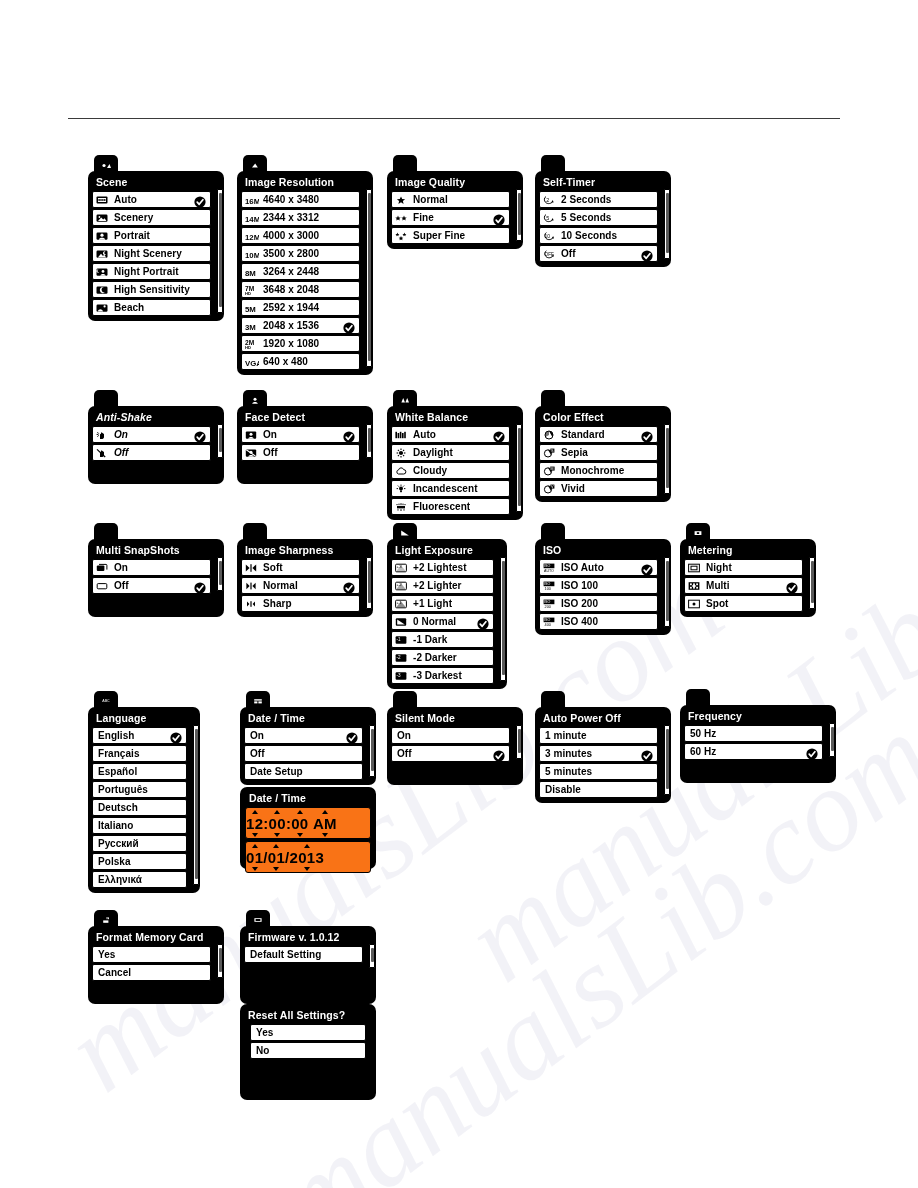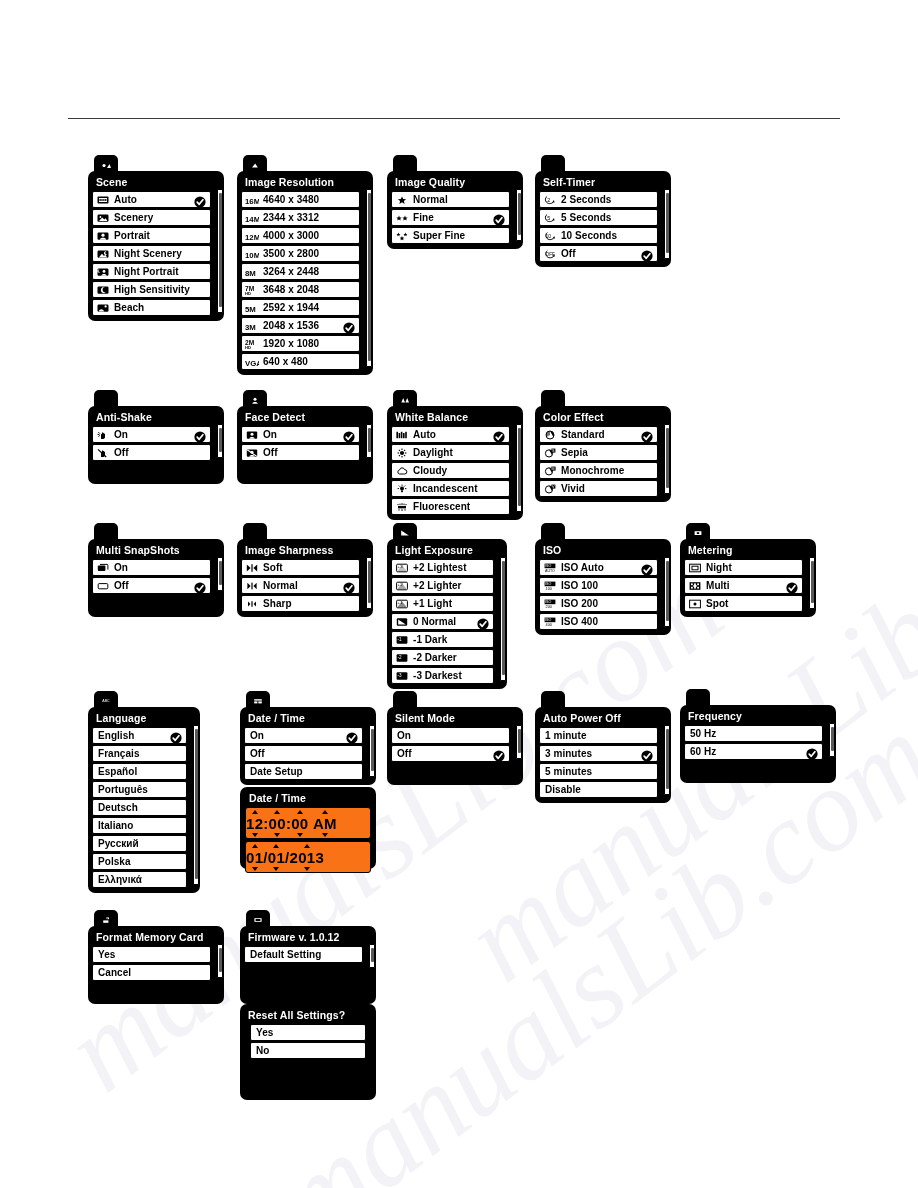--- a/index.html
+++ b/index.html
@@ -86,21 +86,21 @@
     margin-bottom:1px;
     display:flex;
     align-items:center;
     box-sizing:border-box;
     padding:0 3px;
   }
   .row .ico{
     width:14px;height:12px;
     flex:0 0 14px;
     margin-right:4px;
-    display:flex;align-items:center;justify-content:center;
+    display:flex;align-items:center;
   }
   .row .ico svg{display:block;}
   .row .lbl{
     font-size:10px;
     font-weight:bold;
     color:#000;
     line-height:12px;
     white-space:nowrap;
     letter-spacing:0.05px;
   }
@@ -471,21 +471,21 @@
                   <circle cx="6" cy="6" r="5.6" fill="#000"></circle>
                   <path d="M3.2 6.2 L5.2 8.3 L8.9 3.7" stroke="#fff" stroke-width="1.7" fill="none" stroke-linecap="round" stroke-linejoin="round"></path>
                 </svg></span>
             </div>
           </div>
           <div class="sbar" style="top:18px;height:70px;">
             <div class="sthumb" style="top:3px;height:60px;"></div>
           </div>
         </div>
       </div>
-      <div class="panel" style="left: 88px; top: 390px; width: 136px; height: 94px;">
+      <div class="panel" style="left: 88px; top: 390px; width: 136px; height: 94px; font-style: italic;">
         <div class="tab">
           <span>
             <svg width="12" height="10" viewBox="0 0 12 10">
               <path d="M4 9 V4.6 C4 3.4 5 3.4 5 4.6 V3 C5 1.9 6 1.9 6 3 V3.4 C6 2.4 7 2.4 7 3.4 V4 C7 3.2 8 3.2 8 4 V7 C8 8.6 6.8 9 5.6 9 Z" fill="#000"></path>
               <path d="M1.4 2.2 L2.8 3.6 M1.4 6.6 L2.8 5.4 M0.6 4.4 H2.4" stroke="#000" stroke-width="1" fill="none"></path>
             </svg>
           </span>
         </div>
         <div class="body">
           <div class="title">Anti-Shake</div>

